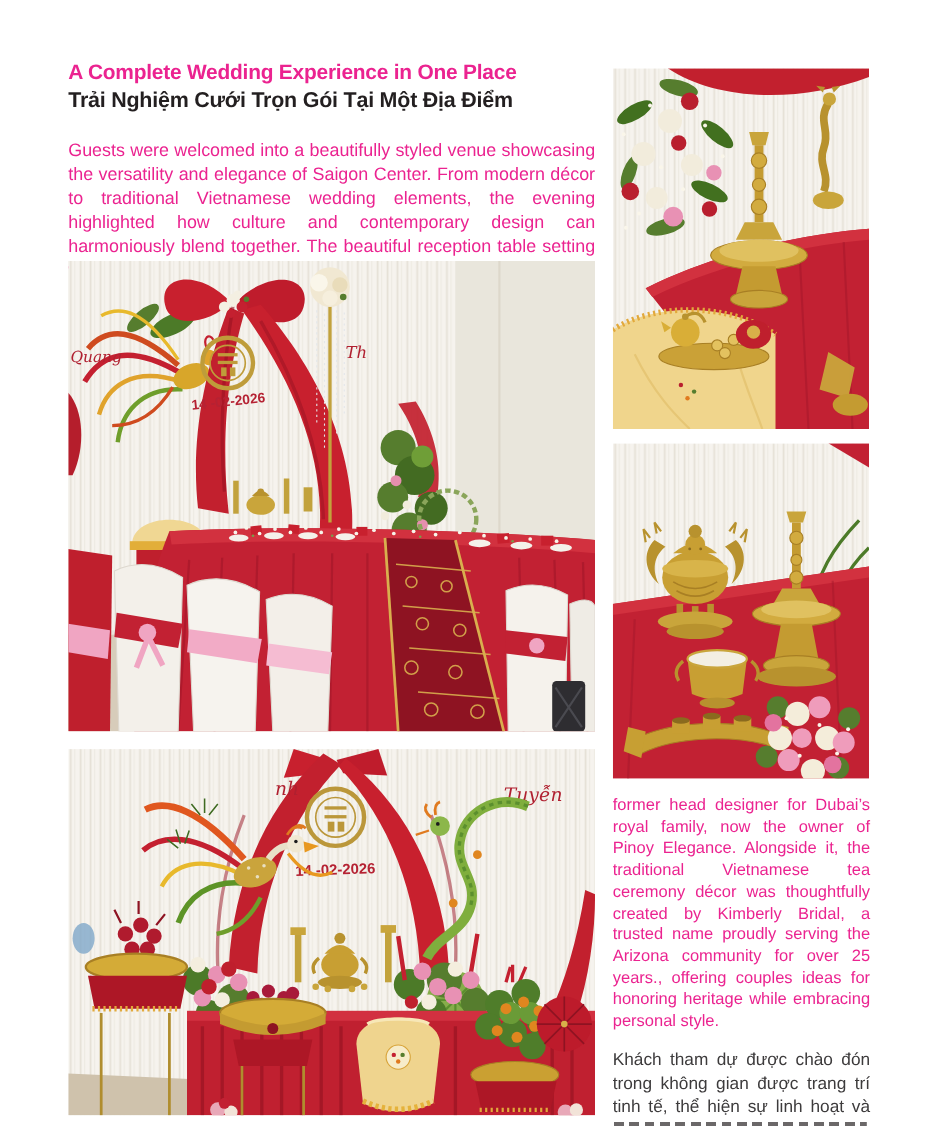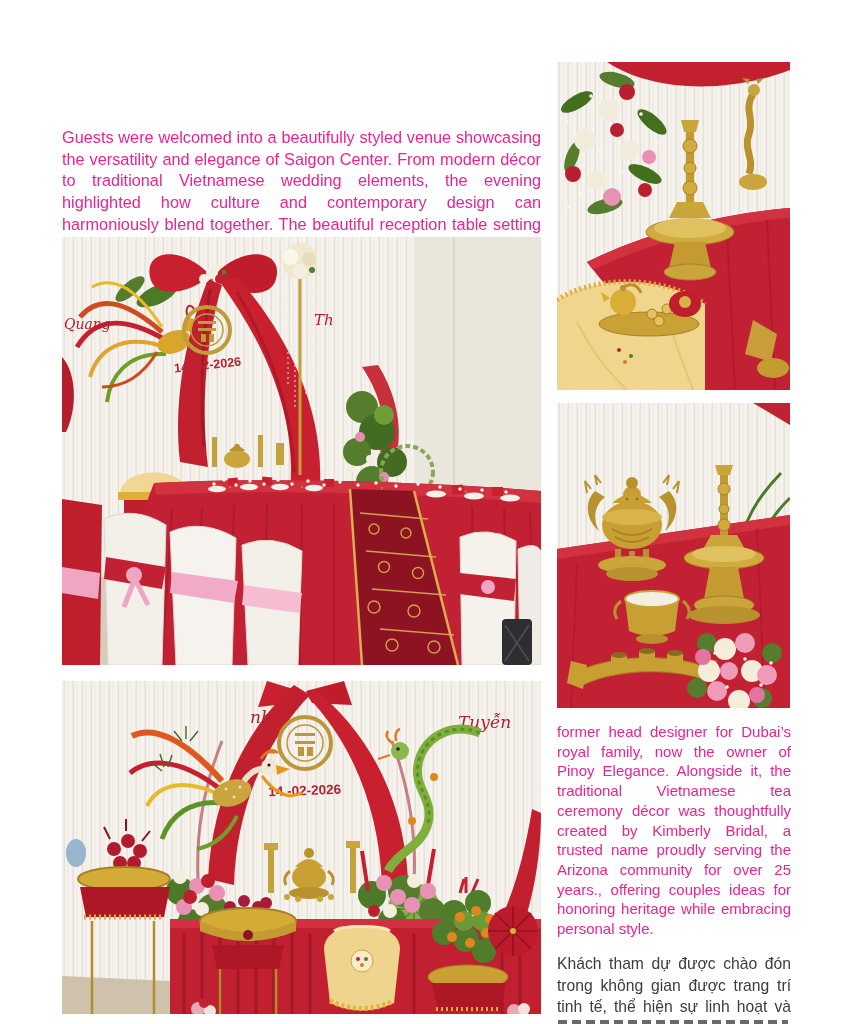--- a/index.html
+++ b/index.html
@@ -29,20 +29,22 @@
   .clip-line{position:absolute;left:558px;top:1020px;width:230px;height:4px;
              background:repeating-linear-gradient(90deg,#514d4e 0 9px,rgba(255,255,255,0) 9px 14px);
              opacity:.85;}
   .script{font-family:"DejaVu Serif","Liberation Serif",serif;font-style:italic;}
 </style>
 </head>
 <body>
 
 <div class="page">
 
+  <h1 class="h-en">A Complete Wedding Experience in One Place</h1>
+  <h2 class="h-vi">Trải Nghiệm Cưới Trọn Gói Tại Một Địa Điểm</h2>
   <p class="intro">Guests were welcomed into a beautifully styled venue showcasing the versatility and elegance of Saigon Center. From modern décor to traditional Vietnamese wedding elements, the evening highlighted how culture and contemporary design can harmoniously blend together.  The beautiful reception table setting was designed by the</p>
 
   <figure class="ph-main">
   <svg viewBox="0 0 479 428">
     <defs>
       <pattern id="cA" width="9" height="12" patternUnits="userSpaceOnUse">
         <rect width="9" height="12" fill="#f6f3ee"></rect>
         <rect x="1.5" width="1.6" height="12" fill="#e6e1d7"></rect>
         <rect x="5.5" width="1" height="12" fill="#edeae2"></rect>
       </pattern>

